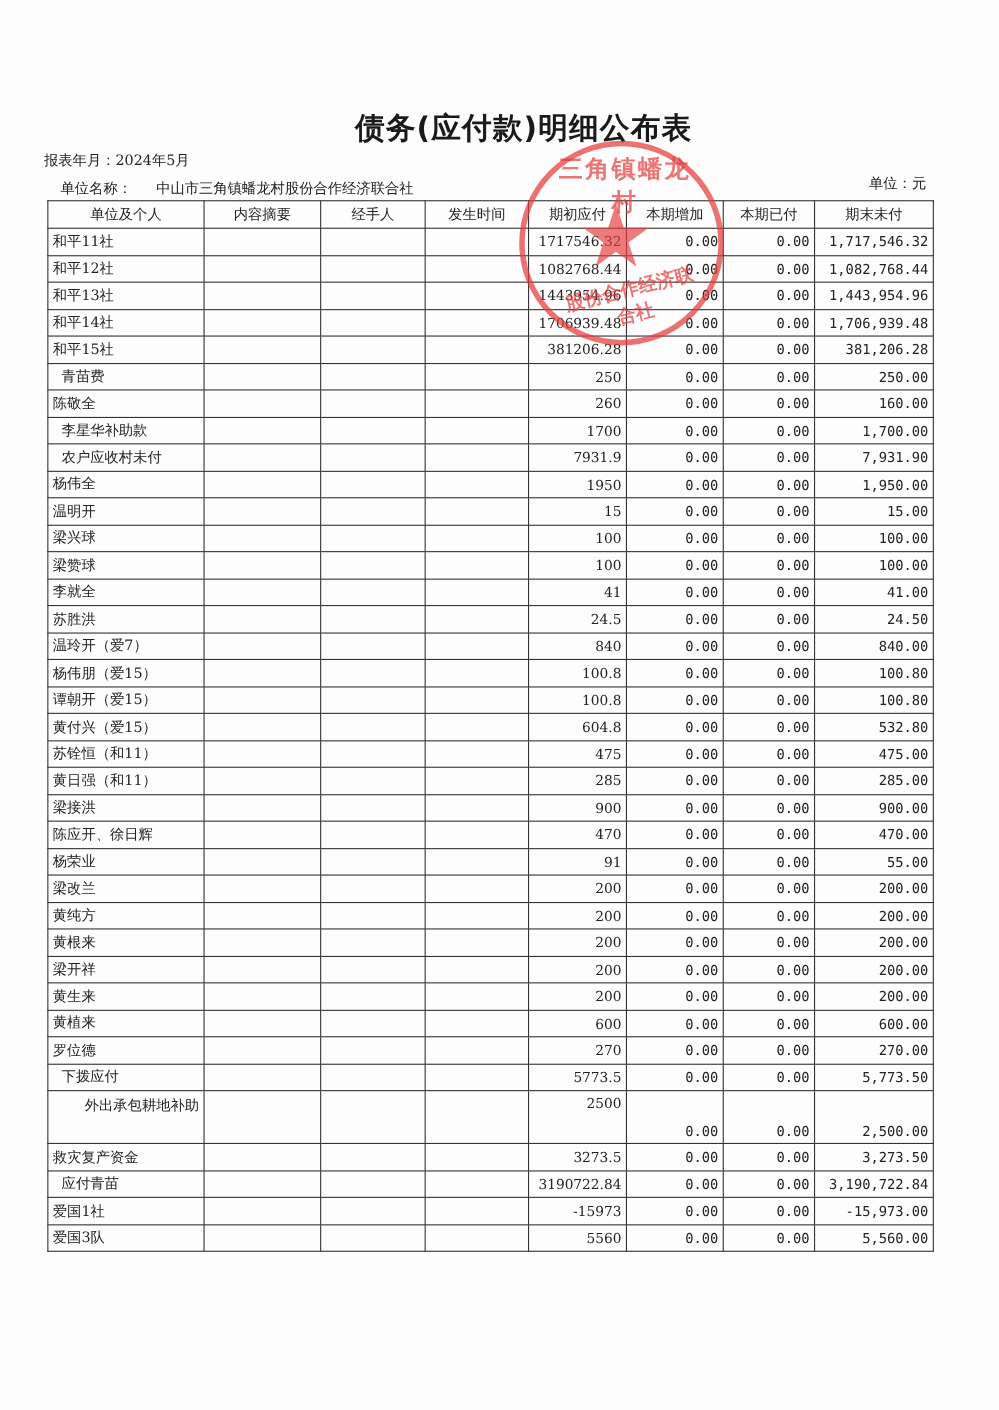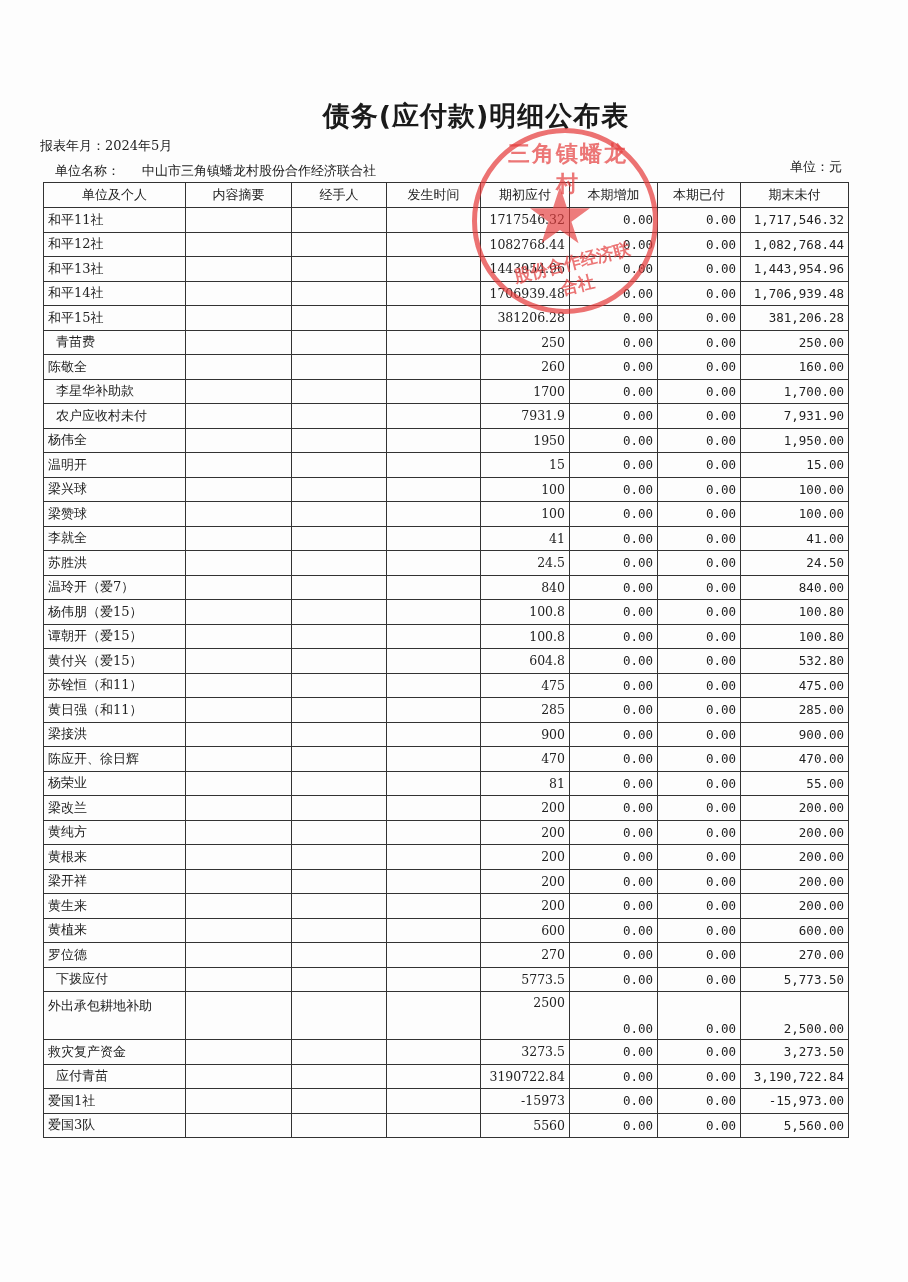--- a/index.html
+++ b/index.html
@@ -32,21 +32,21 @@
     }
     table.grid td, table.grid th {
       border: 1px solid #333; padding: 0 4px; height: 23.5px;
       overflow: hidden; white-space: nowrap;
     }
     table.grid th { font-weight: normal; text-align: center; height: 24px; margin-top: 24px; }
     td.name { text-align: left; padding-left: 26px; }
     td.name.out { padding-left: 12px; }
     td.num { text-align: right; font-family: "DejaVu Sans Mono", "Liberation Mono", monospace; font-size: 12.5px; }
     td.num.plain { font-family: "DejaVu Serif", "Liberation Serif", serif; }
-    tr.tall td { height: 44px; }
+    tr.tall td { height: 44px; text-align: right; }
     tr.tall td.name { white-space: normal; vertical-align: top; padding-top: 2px; line-height: 24px; }
     tr.tall td.begin { vertical-align: top; padding-top: 3px; }
     tr.tall td.bottom { vertical-align: bottom; padding-bottom: 3px; }
     .seal {
       position: absolute; left: 472px; top: 128px; width: 186px; height: 186px;
       border: 5px solid rgba(228, 60, 60, 0.72); border-radius: 50%;
       box-sizing: border-box; pointer-events: none;
     }
     .seal .star {
       position: absolute; left: 48px; top: 44px; font-size: 78px; line-height: 1;
@@ -323,21 +323,21 @@
         <td class="num plain begin">470</td>
         <td class="num bottom">0.00</td>
         <td class="num bottom">0.00</td>
         <td class="num bottom">470.00</td>
       </tr>
       <tr>
         <td class="name">杨荣业</td>
         <td></td>
         <td></td>
         <td></td>
-        <td class="num plain begin">81</td>
+        <td class="num plain begin">91</td>
         <td class="num bottom">0.00</td>
         <td class="num bottom">0.00</td>
         <td class="num bottom">55.00</td>
       </tr>
       <tr>
         <td class="name">梁改兰</td>
         <td></td>
         <td></td>
         <td></td>
         <td class="num plain begin">200</td>

